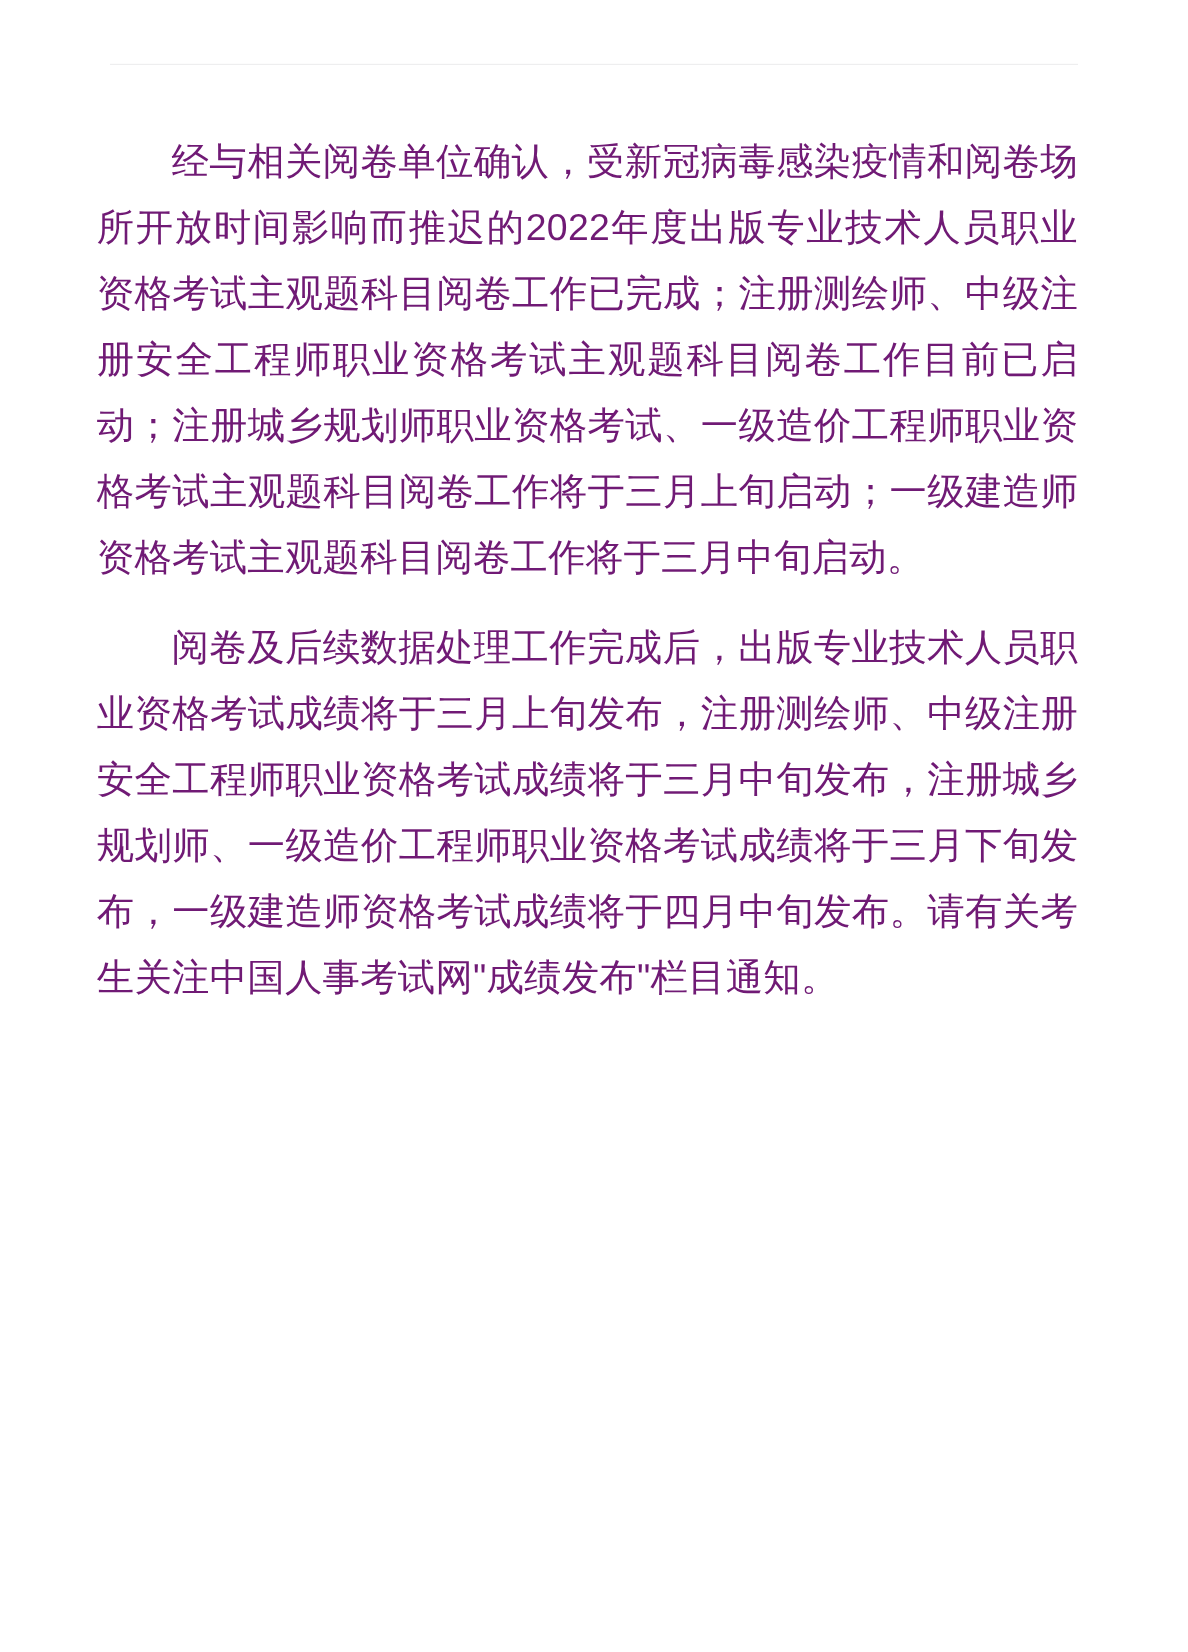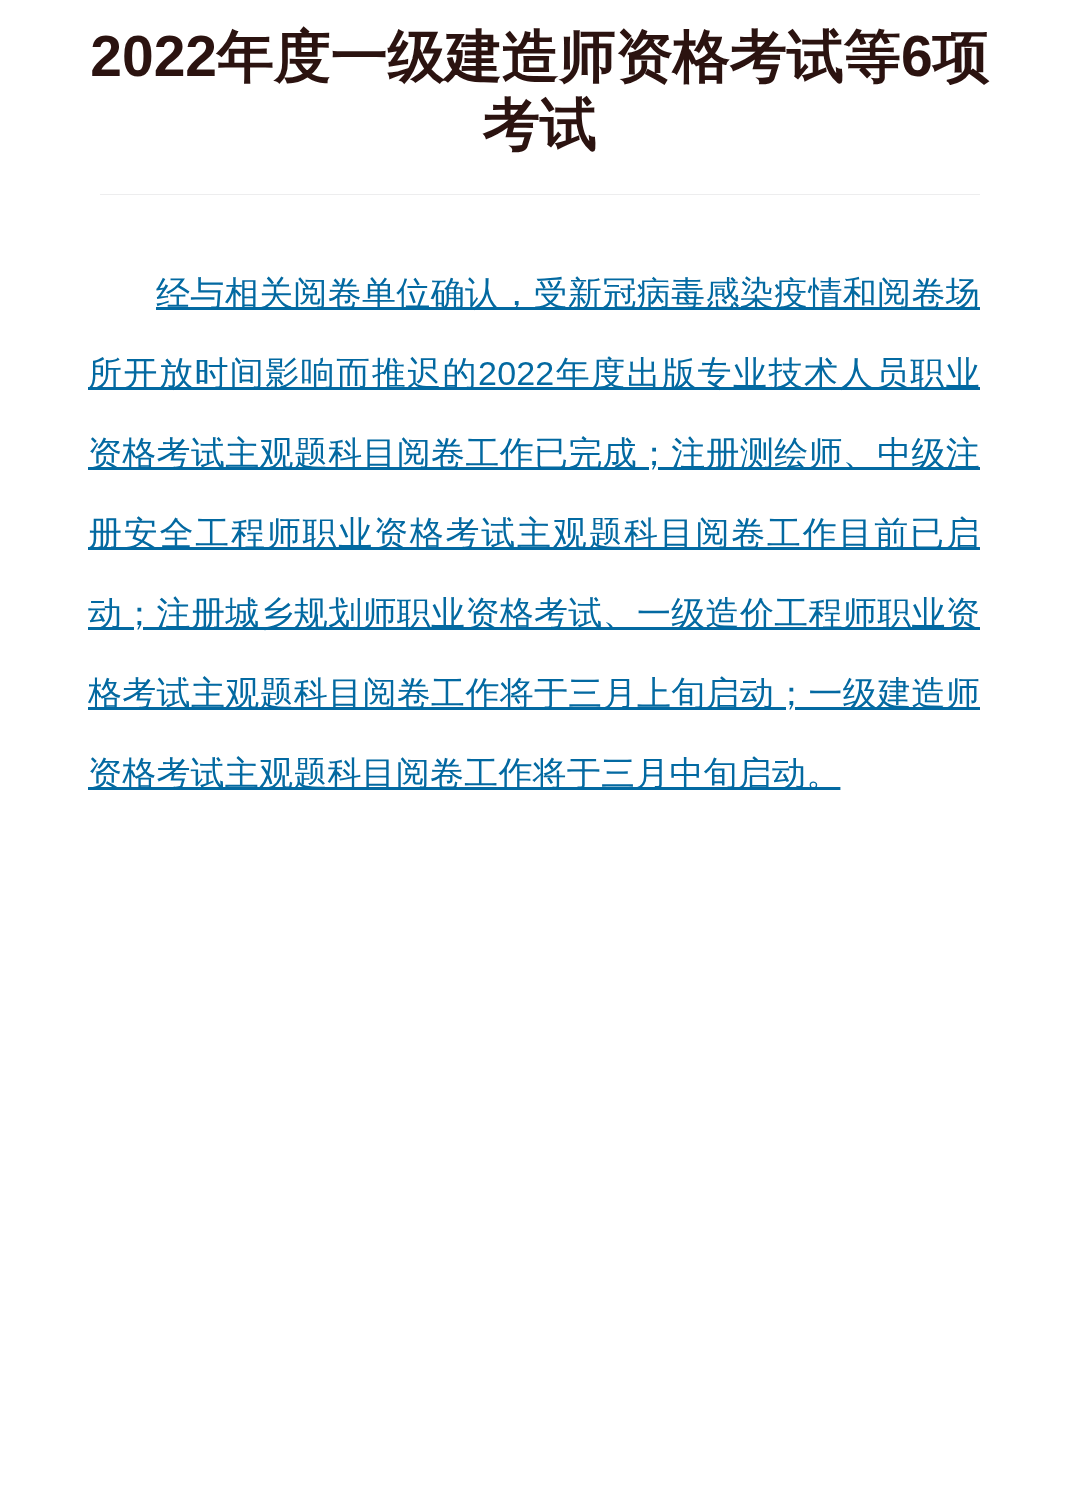--- a/index.html
+++ b/index.html
@@ -70,52 +70,51 @@
   }
 
   
   .article-body {
     margin: 0;
     padding: 58px 100px 0 88px;
   }
 
   .article-paragraph {
     margin: 0 0 22px 0;
-    color: #0369a1;
+    color: #701a75;
     font-size: 34px;
-    line-height: 80px;
+    line-height: 60px;
     text-align: justify;
     text-justify: inter-ideograph;
     text-indent: 68px;
     font-weight: 400;
     letter-spacing: 0.2px;
     word-break: break-all;
-    text-decoration: underline;
   }
 
   .article-paragraph:last-child {
     margin-bottom: 0;
   }
 </style>
 </head>
 <body>
 
 <div class="page">
 
   <header class="article-header">
 
     <h1 class="article-title">
-      <span class="title-line-main">2022年度一级建造师资格考试等6项考试</span>
     </h1>
 
 
     <hr class="header-divider">
 
   </header>
 
   <main class="article-body">
 
     <p class="article-paragraph">经与相关阅卷单位确认，受新冠病毒感染疫情和阅卷场所开放时间影响而推迟的2022年度出版专业技术人员职业资格考试主观题科目阅卷工作已完成；注册测绘师、中级注册安全工程师职业资格考试主观题科目阅卷工作目前已启动；注册城乡规划师职业资格考试、一级造价工程师职业资格考试主观题科目阅卷工作将于三月上旬启动；一级建造师资格考试主观题科目阅卷工作将于三月中旬启动。</p>
 
+    <p class="article-paragraph">阅卷及后续数据处理工作完成后，出版专业技术人员职业资格考试成绩将于三月上旬发布，注册测绘师、中级注册安全工程师职业资格考试成绩将于三月中旬发布，注册城乡规划师、一级造价工程师职业资格考试成绩将于三月下旬发布，一级建造师资格考试成绩将于四月中旬发布。请有关考生关注中国人事考试网"成绩发布"栏目通知。</p>
 
   </main>
 
 </div>
 
 </body></html>

